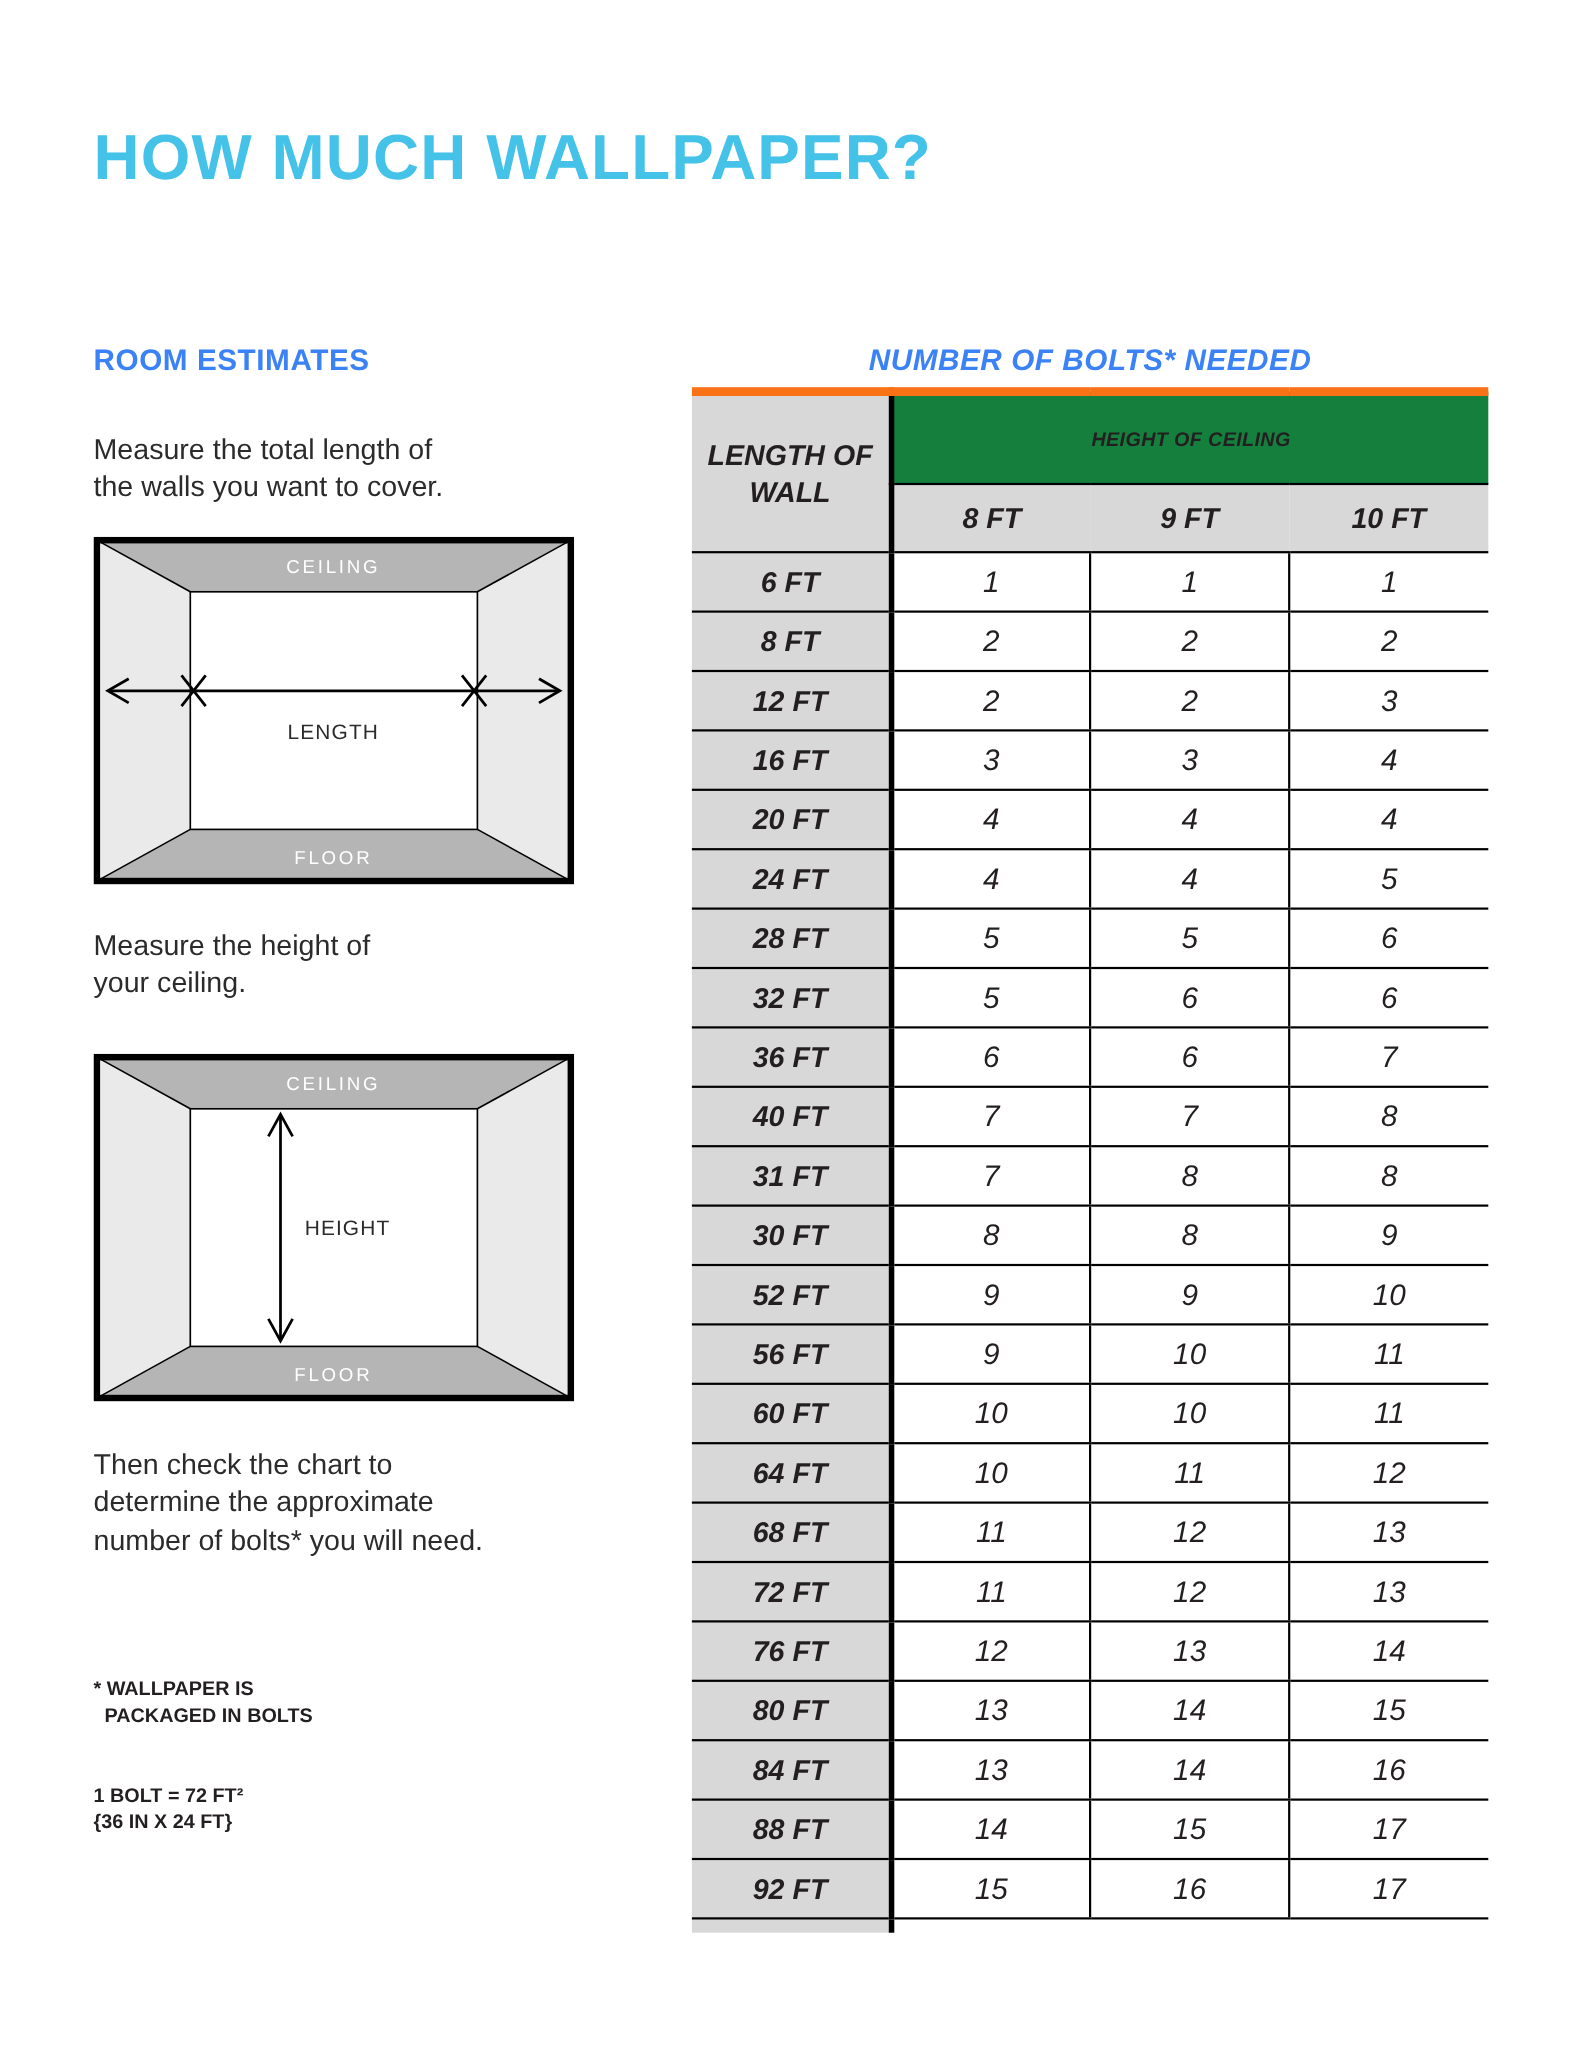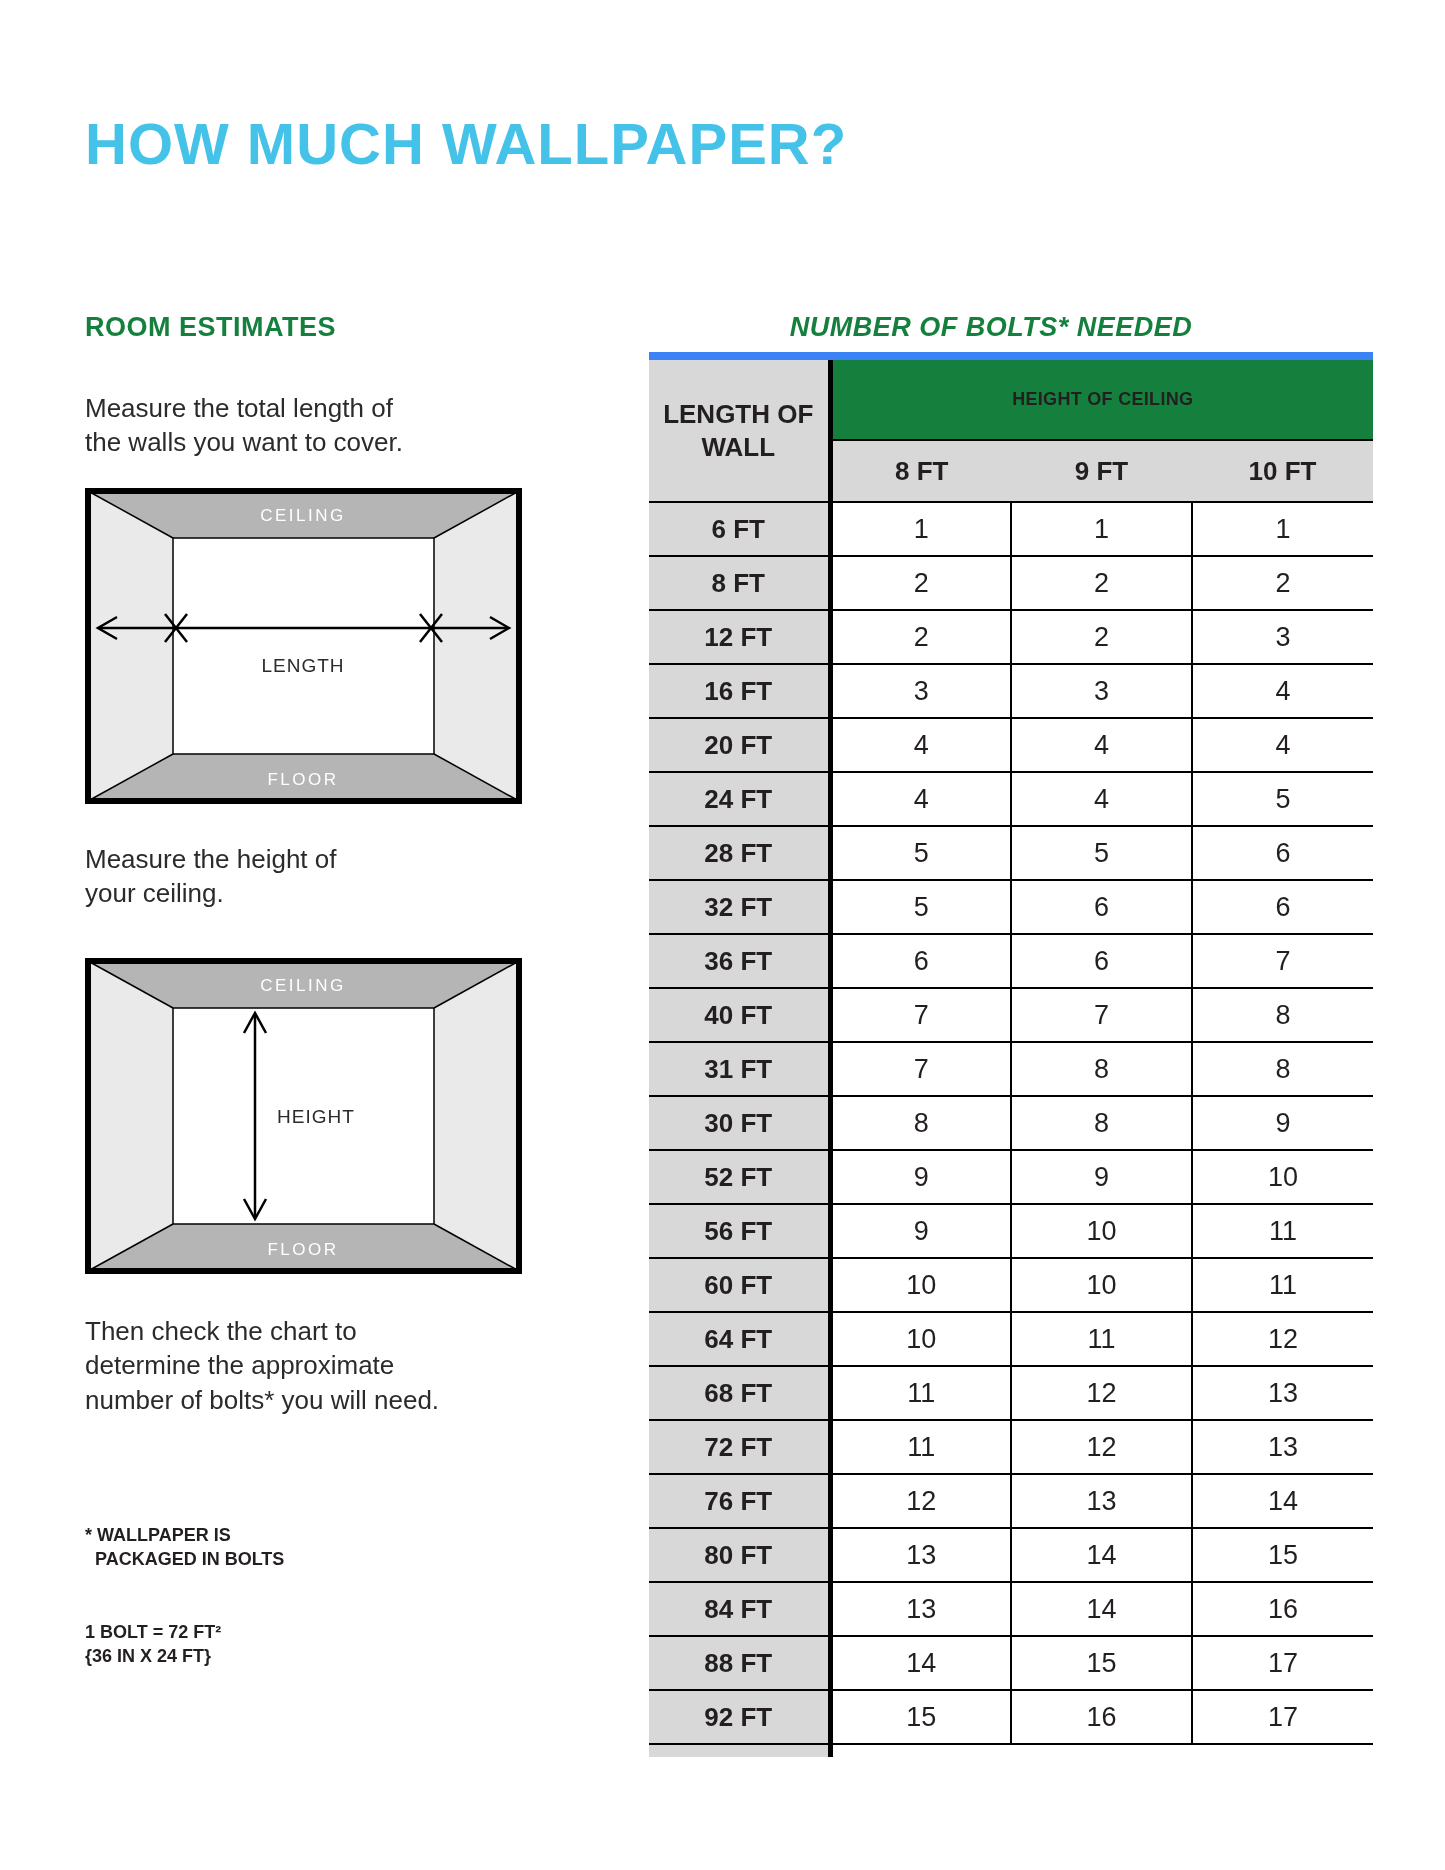--- a/index.html
+++ b/index.html
@@ -6,21 +6,21 @@
   html,body { background:#ffffff; }
   .page {
     position:relative; width:1445px; height:1870px; background:#ffffff;
     font-family:"Liberation Sans","DejaVu Sans",sans-serif; color:#231f20; overflow:hidden;margin-top:36px;
   }
   .title {
     position:absolute; left:85px; top:74px; font-size:58px; font-weight:bold;
     color:#45c2e8; letter-spacing:1px;
   }
   .section-heading {
-    position:absolute; font-size:27px; font-weight:bold; color:#15803d; letter-spacing:0.5px;
+    position:absolute; font-size:27px; font-weight:bold; color:#3b82f6; letter-spacing:0.5px;
   }
   #room-estimates-heading { left:85px; top:276px; }
   #bolts-heading { left:629px; top:276px; width:724px; text-align:center;font-style:italic; }
   .body-text {
     position:absolute; left:85px; font-size:26px; line-height:1.32;
     white-space:pre-wrap; color:#2b2b2b;
   }
   #step1 { top:355px; }
   #step2 { top:806px; }
   #step3 { top:1278px; }
@@ -32,22 +32,22 @@
   #bolt-info { top:1584px; }
 
   .diagram { position:absolute; left:85px; }
   #diagram-length { top:452px; }
   #diagram-height { top:922px; }
   .diagram text { font-family:"Liberation Sans","DejaVu Sans",sans-serif; }
   .diag-band-label { fill:#ffffff; font-size:17px; letter-spacing:2.5px; }
   .diag-measure-label { fill:#2b2b2b; font-size:19px; letter-spacing:1px; }
 
   table.bolts {
-    position:absolute; left:649px; top:316px; width:724px;
-    border-collapse:collapse; table-layout:fixed; border-top:8px solid #3b82f6;
+    position:absolute; left:629px; top:316px; width:724px;
+    border-collapse:collapse; table-layout:fixed; border-top:8px solid #f97316;font-style:italic;
   }
   table.bolts th, table.bolts td { padding:0; text-align:center; vertical-align:middle; }
   .len-header {
     background:#d8d8d8; border-right:5px solid #000; border-bottom:2px solid #000;
     font-size:26px; font-weight:bold; line-height:1.25;
   }
   .group-header {
     background:#15803d; border-bottom:2px solid #000;
     font-size:18px; font-weight:bold; height:84px; letter-spacing:0.3px;
   }

